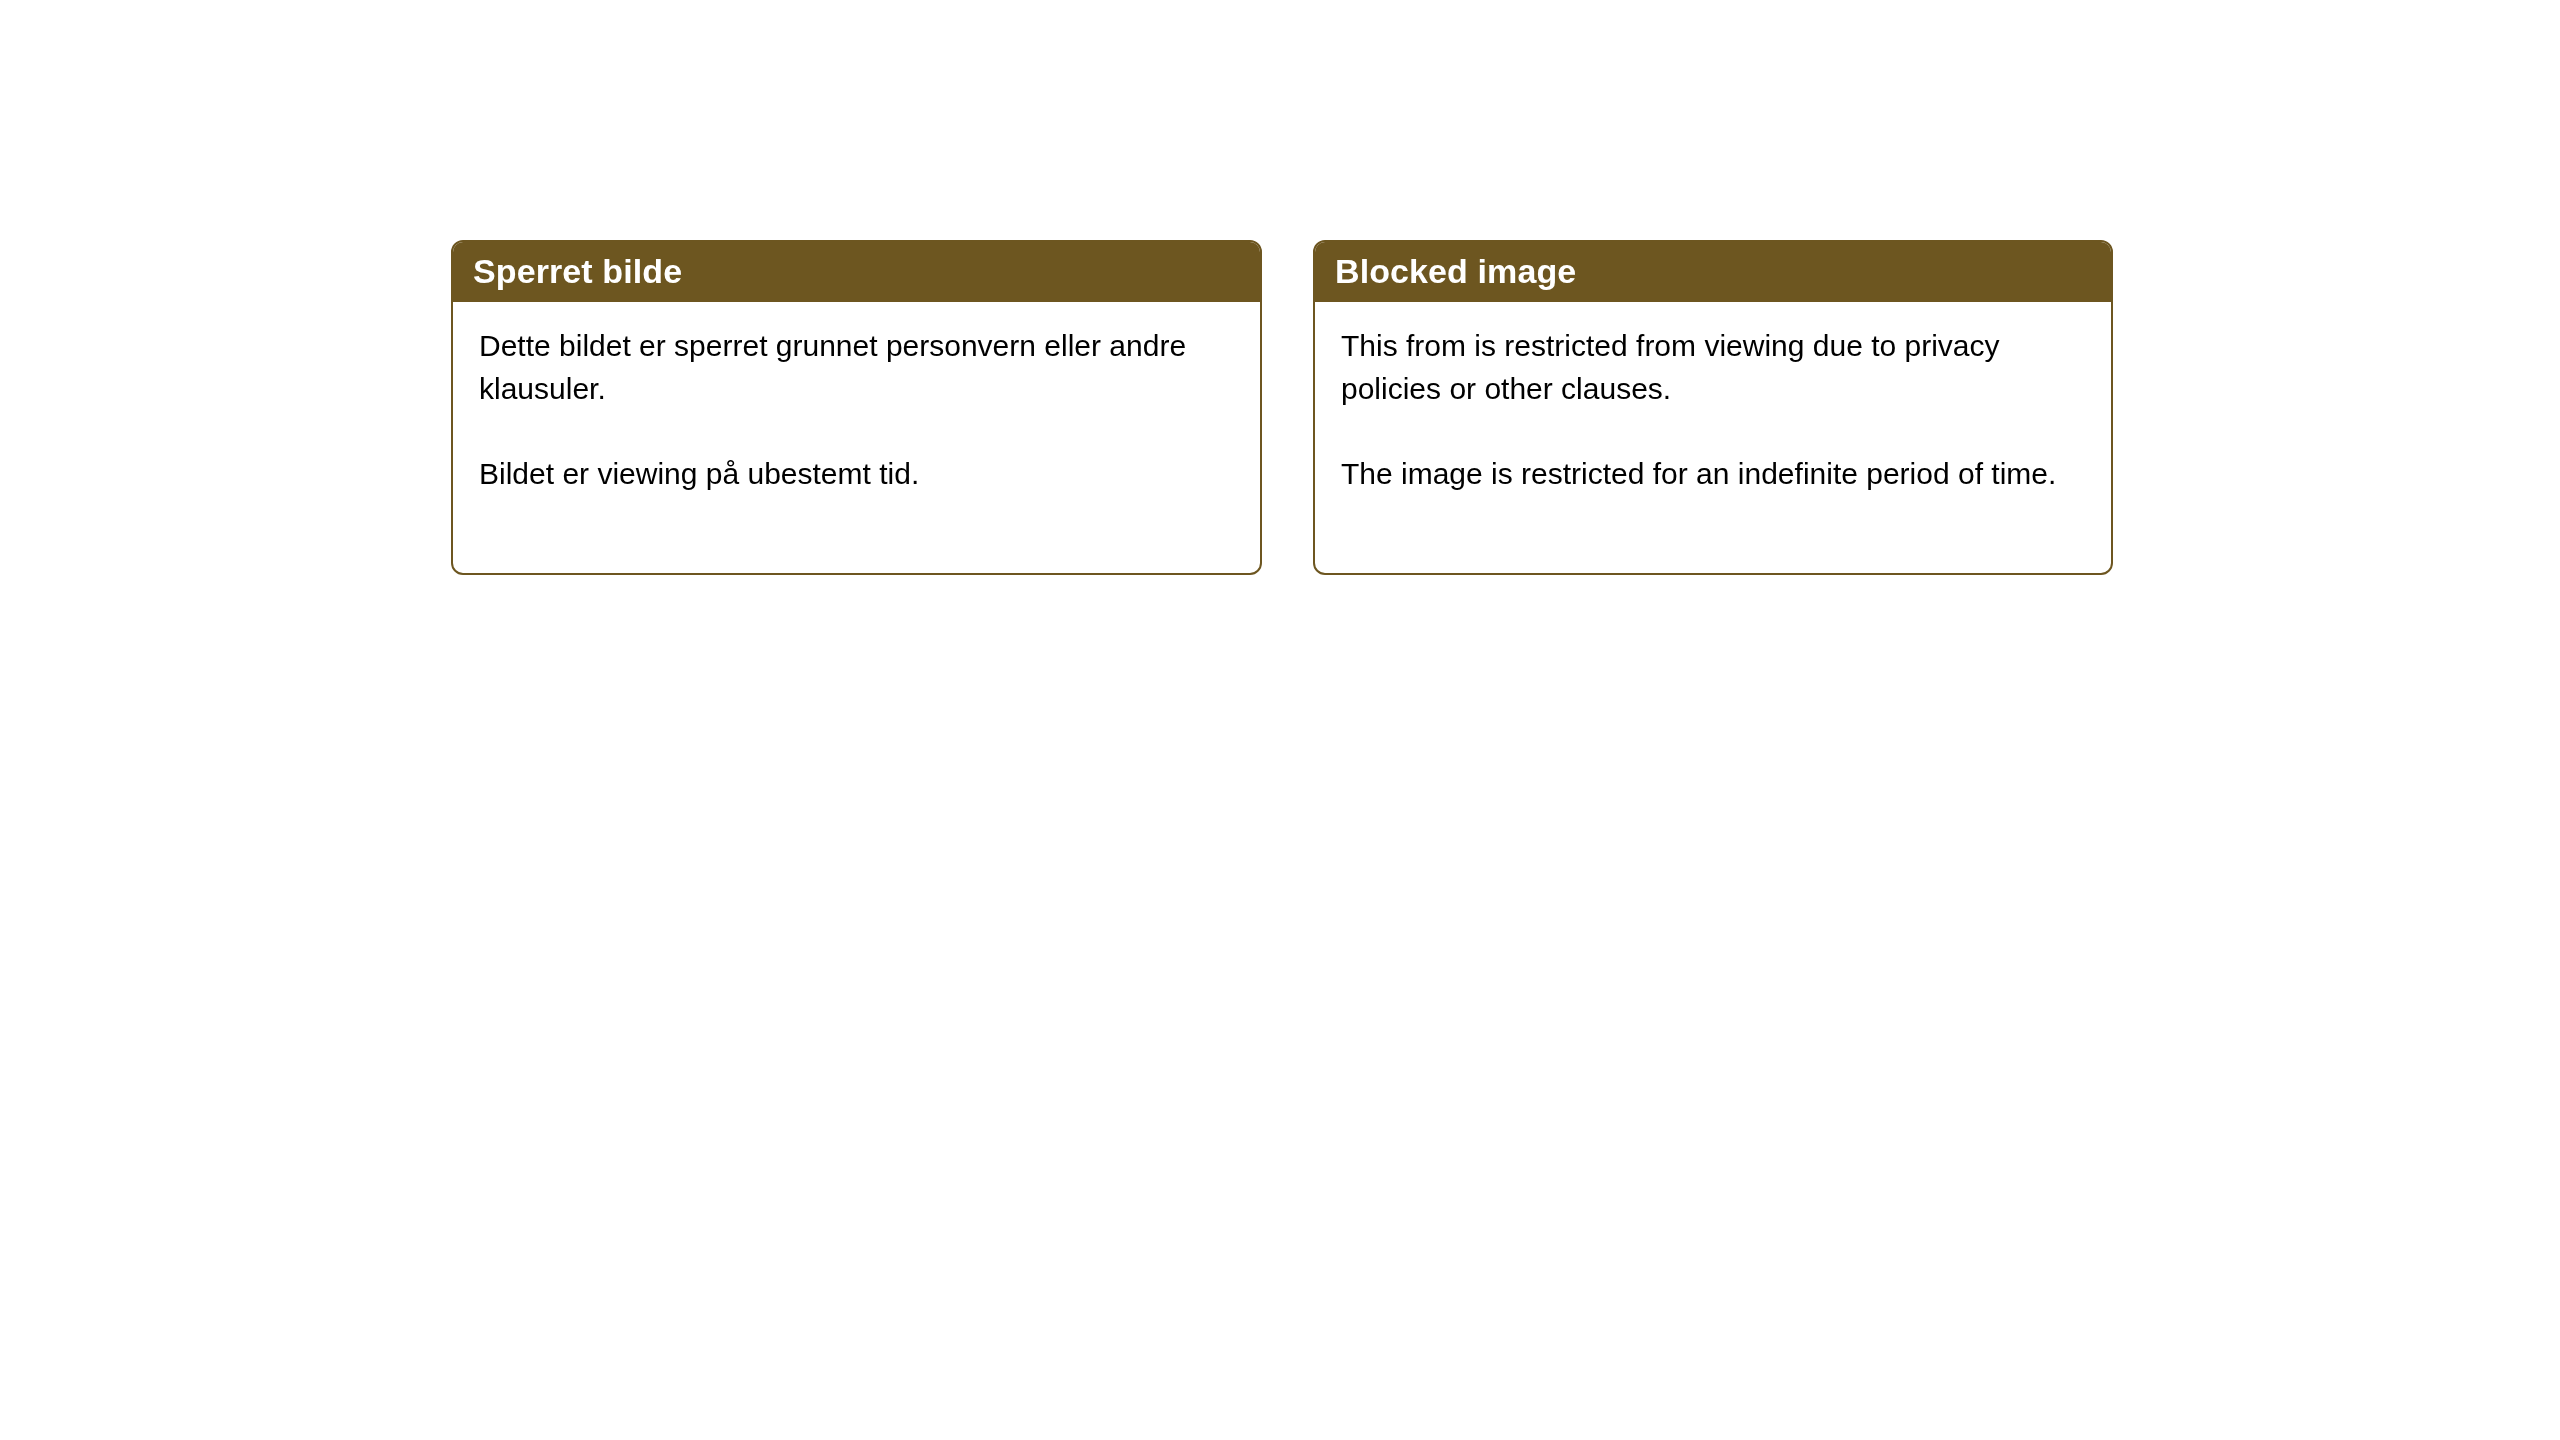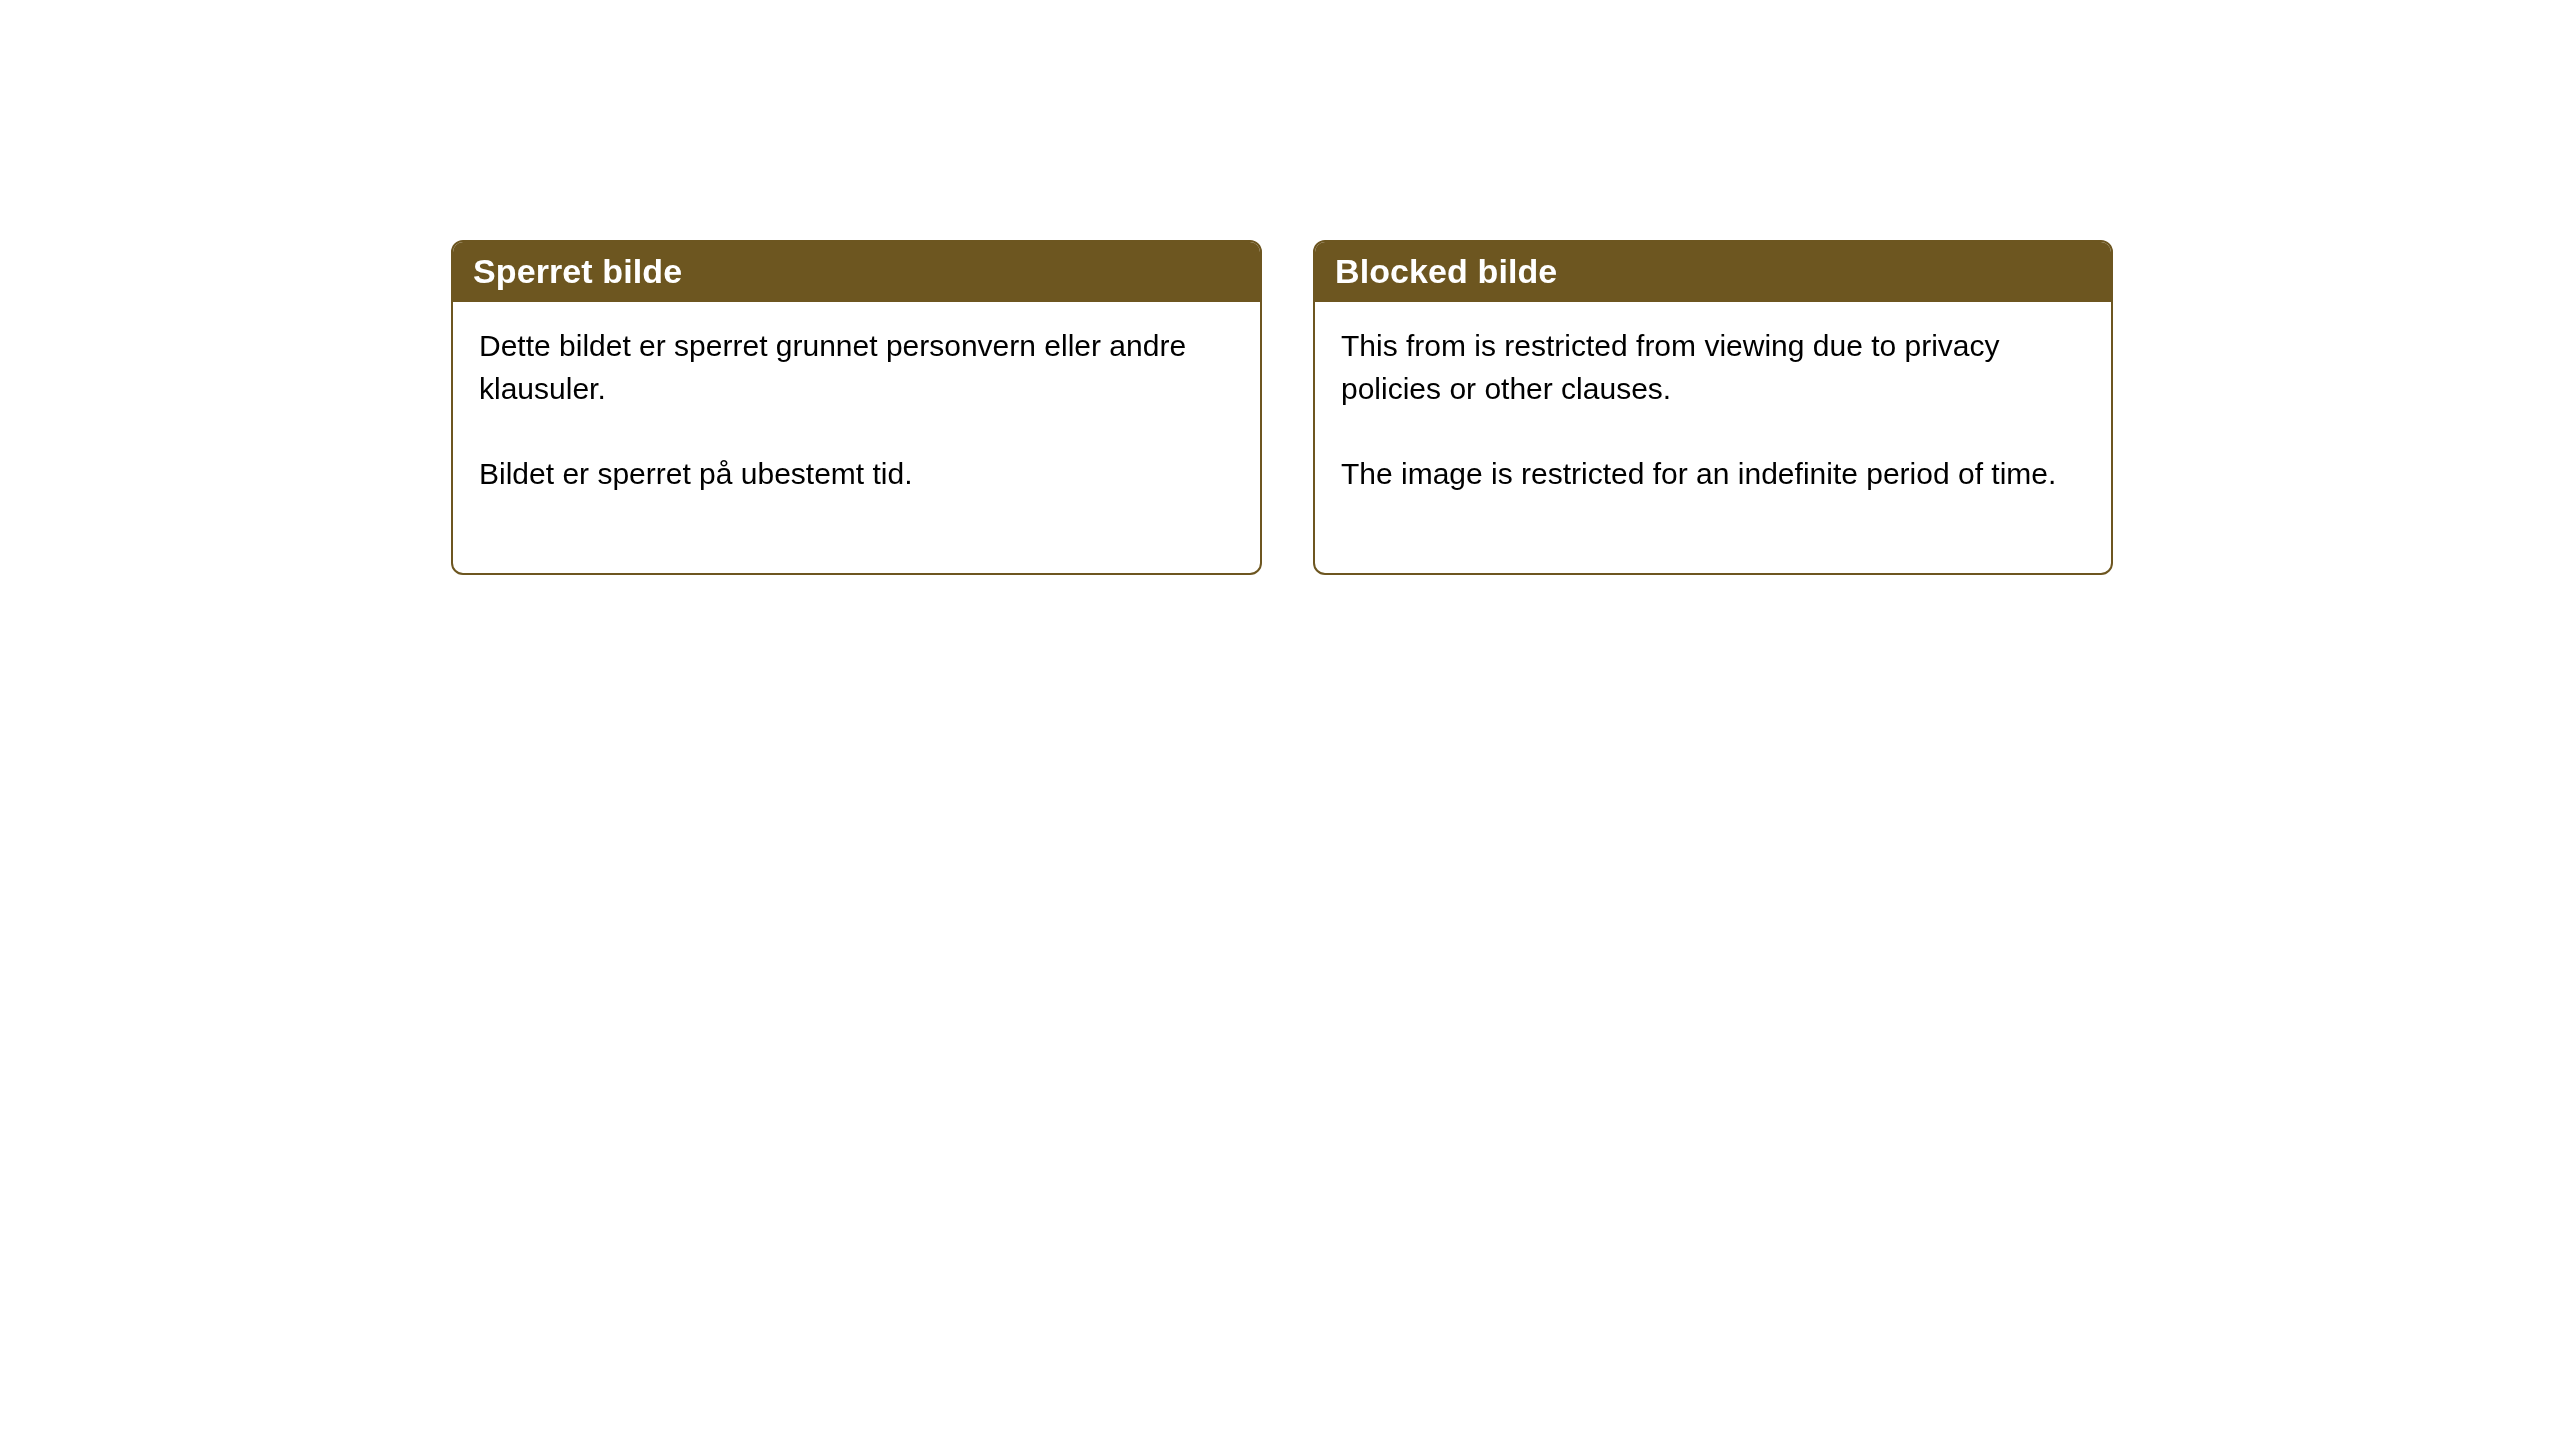--- a/index.html
+++ b/index.html
@@ -81,27 +81,27 @@
 <body>
 
 <div class="cards-area">
 
   <div class="notice-card left">
     <div class="card-header">
       <span class="card-title">Sperret bilde</span>
     </div>
     <div class="card-body">
       <p class="first">Dette bildet er sperret grunnet personvern eller andre klausuler.</p>
-      <p class="second">Bildet er sperret på ubestemt tid.</p>
+      <p class="second">Bildet er viewing på ubestemt tid.</p>
     </div>
   </div>
 
   <div class="notice-card right">
     <div class="card-header">
-      <span class="card-title">Blocked bilde</span>
+      <span class="card-title">Blocked image</span>
     </div>
     <div class="card-body">
       <p class="first">This from is restricted from viewing due to privacy policies or other clauses.</p>
       <p class="second">The image is restricted for an indefinite period of time.</p>
     </div>
   </div>
 
 </div>
 
 </body></html>

